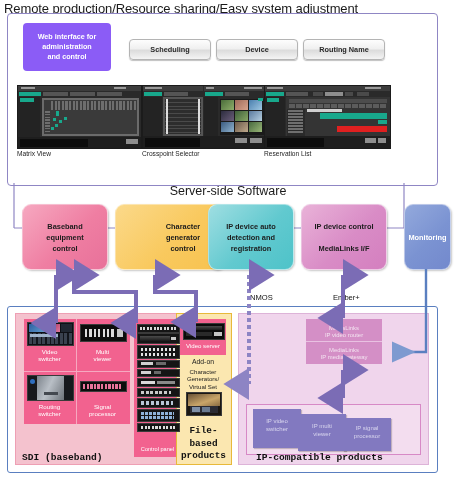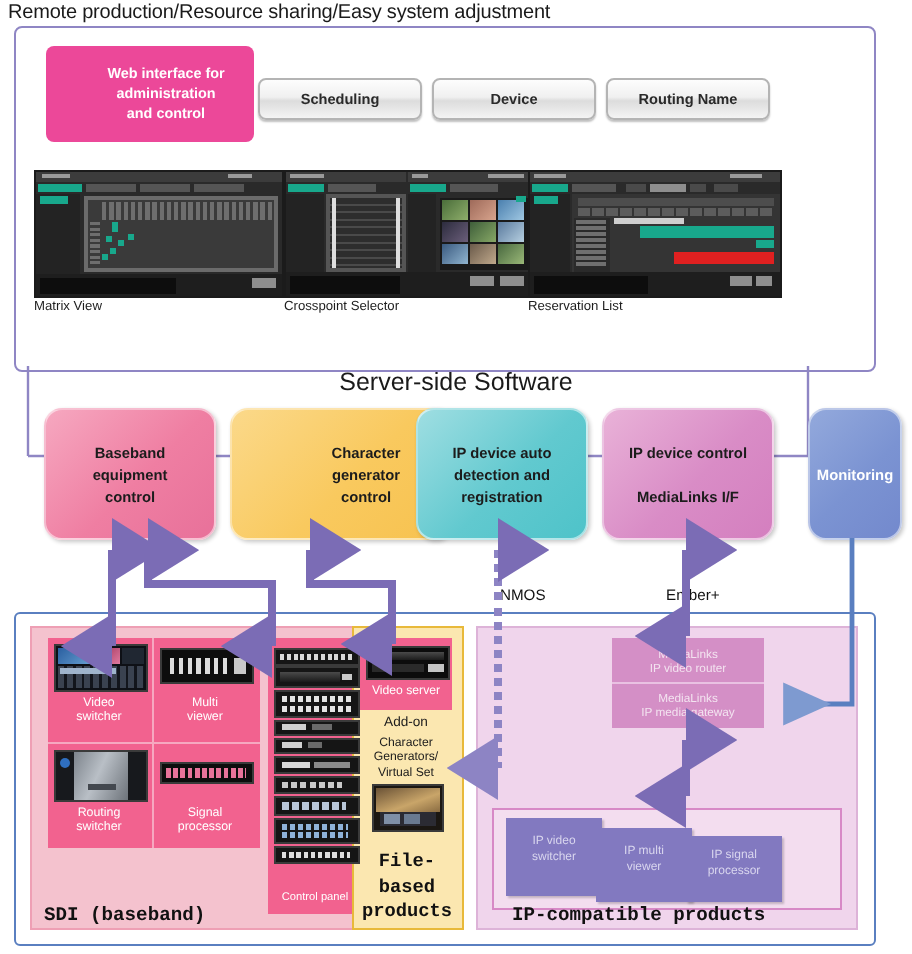--- a/index.html
+++ b/index.html
@@ -6,27 +6,27 @@
   body{width:456px;height:477px;overflow:hidden;
        font-family:"Liberation Sans","DejaVu Sans",sans-serif;
        -webkit-font-smoothing:antialiased;}
   #root{position:relative;width:456px;height:477px;}
 
   
   .abs{position:absolute;}
   .ctr{display:flex;align-items:center;justify-content:center;text-align:center;}
 
   
-  .caption{left:4px;top:1px;font-size:10px;color:#1a1a1a;letter-spacing:-0.1px;}
+  .caption{left:4px;top:1px;font-size:13px;color:#1a1a1a;letter-spacing:-0.1px;}
 
   
   .serverpanel{left:7px;top:13px;width:429px;height:171px;
       background:#ffffff;border:1.5px solid #8f86c4;border-radius:4px;}
-  .webbox{left:23px;top:23px;width:88px;height:48px;background:#ec4899;
-      border-radius:4px;color:#fff;font-size:7.2px;line-height:10px;font-weight:bold;padding-left:16px;}
+  .webbox{left:23px;top:23px;width:88px;height:48px;background:#8b5cf6;
+      border-radius:4px;color:#fff;font-size:7.2px;line-height:10px;font-weight:bold;}
   .btnrow{left:129px;top:39px;width:256px;height:21px;display:flex;gap:5px;}
   .gbtn{flex:1;border-radius:4px;border:1px solid #b4b4b4;
       background:linear-gradient(to bottom,#fdfdfd 0%,#f0f0f0 45%,#dcdcdc 55%,#f4f4f4 100%);
       box-shadow:0 1px 1px rgba(0,0,0,.25);
       font-size:7.3px;color:#2a2a2a;font-weight:bold;display:flex;align-items:center;justify-content:center;}
   .shot{background:#2a2a2a;border:1px solid #1b1b1b;position:absolute;overflow:hidden;}
   .shotcap{position:absolute;font-size:6.6px;color:#1d1d1d;}
   .sbar{position:absolute;background:#4a4a4a;}
   .sgreen{position:absolute;background:#18a88c;}
   .sred{position:absolute;background:#e02020;}

